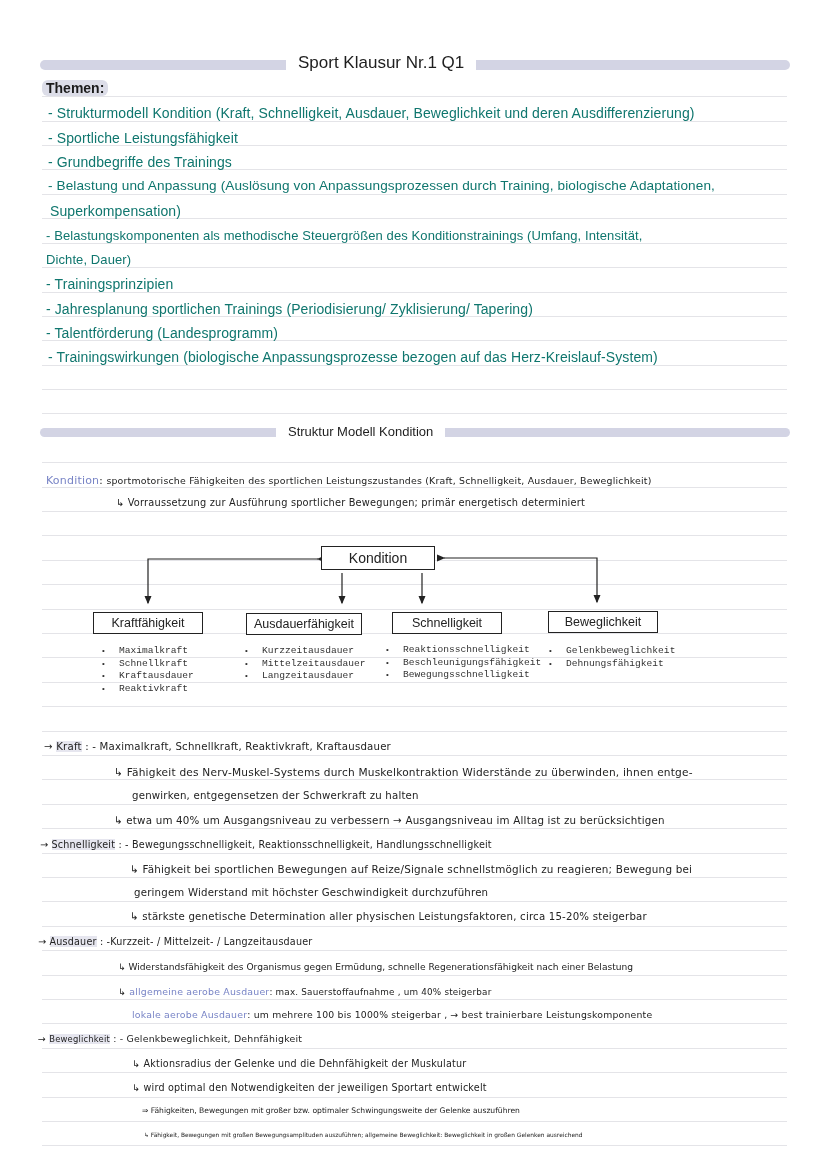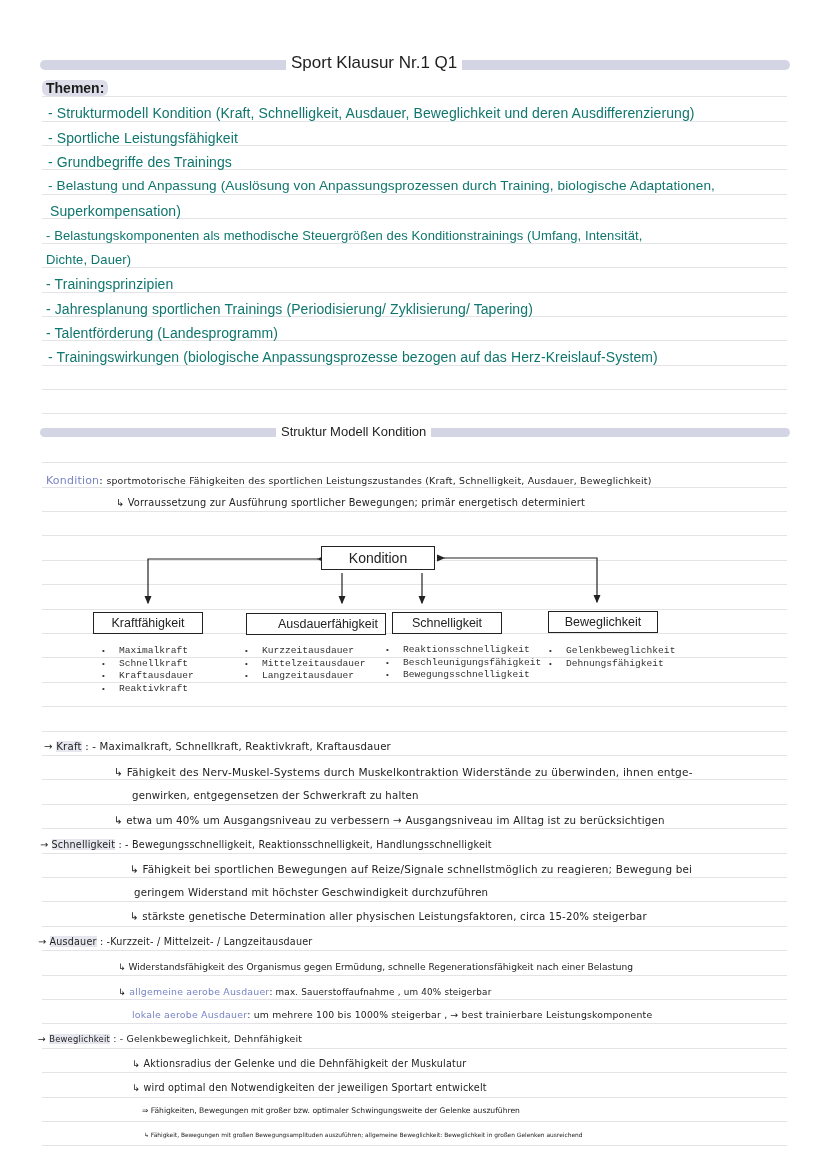--- a/index.html
+++ b/index.html
@@ -1,19 +1,19 @@
 <!DOCTYPE html>
 <html><head>
 <meta charset="utf-8">
 <style>
   html, body { margin:0; padding:0; background:#ffffff; }
   body { width:828px; height:1171px; position:relative; overflow:hidden; font-family:"DejaVu Sans", sans-serif; color:#1b1b1b; }
   .line { position:absolute; left:42px; width:745px; height:1px; background:#e4e4e8; }
   .title-bar { position:absolute; left:40px; width:750px; height:10px; background:#d3d4e4; border-radius:5px; }
-  .title-text { position:absolute; background:#fff; padding:0 5px; font-family:"Liberation Sans", sans-serif; color:#1e1e1e; }
+  .title-text { position:absolute; background:#fff; padding:0 12px; font-family:"Liberation Sans", sans-serif; color:#1e1e1e; }
   .t { position:absolute; white-space:nowrap; font-family:"Liberation Sans", sans-serif; }
   .topic { font-size:14px; color:#0f766e; letter-spacing:0.1px; }
   .hand { font-family:"DejaVu Sans", sans-serif; font-size:10.2px; color:#222; letter-spacing:0.2px; }
   .hand-s { font-family:"DejaVu Sans", sans-serif; font-size:8px; color:#222; }
   .hand-xs { font-family:"DejaVu Sans", sans-serif; font-size:6.3px; color:#222; }
   .blue { color:#7884c6; }
   .hl { background:#e6e6ef; }
   .themen-hl { background:#dcdde8; border-radius:6px; padding:0 4px; }
   .box { position:absolute; border:1.5px solid #222; background:#fff; font-family:"Liberation Sans", sans-serif; text-align:center; color:#222; }
   .blist { position:absolute; font-family:Liberation Mono, monospace; font-size:9.6px; color:#333; line-height:12.5px; }
@@ -110,21 +110,21 @@
     <g stroke="#222" stroke-width="1.2" fill="none">
       <path d="M318,559 L148,559 L148,603" marker-end="url(#ah)" marker-start="url(#ah)"></path>
       <path d="M342,573 L342,603" marker-end="url(#ah)"></path>
       <path d="M422,573 L422,603" marker-end="url(#ah)"></path>
       <path d="M444,558 L597,558 L597,602" marker-end="url(#ah)" marker-start="url(#ah)"></path>
     </g>
   </svg>
   <div class="box" style="left:321px; top:546px; width:112px; height:22px; line-height:22px; font-size:14px;">Kondition</div>
 
   <div class="box" style="left:93px; top:612px; width:108px; height:20px; line-height:20px; font-size:12.5px;">Kraftfähigkeit</div>
-  <div class="box" style="left:246px; top:613px; width:114px; height:20px; line-height:20px; font-size:12.5px;padding-left:24px;">Ausdauerfähigkeit</div>
+  <div class="box" style="left:246px; top:613px; width:114px; height:20px; line-height:20px; font-size:12.5px;">Ausdauerfähigkeit</div>
   <div class="box" style="left:392px; top:612px; width:108px; height:20px; line-height:20px; font-size:12.5px;">Schnelligkeit</div>
   <div class="box" style="left:548px; top:611px; width:108px; height:20px; line-height:20px; font-size:12.5px;">Beweglichkeit</div>
 
   <div class="blist" style="left:99px; top:645px;">
     <div>Maximalkraft</div>
     <div>Schnellkraft</div>
     <div>Kraftausdauer</div>
     <div>Reaktivkraft</div>
   </div>
   <div class="blist" style="left:242px; top:645px;">

